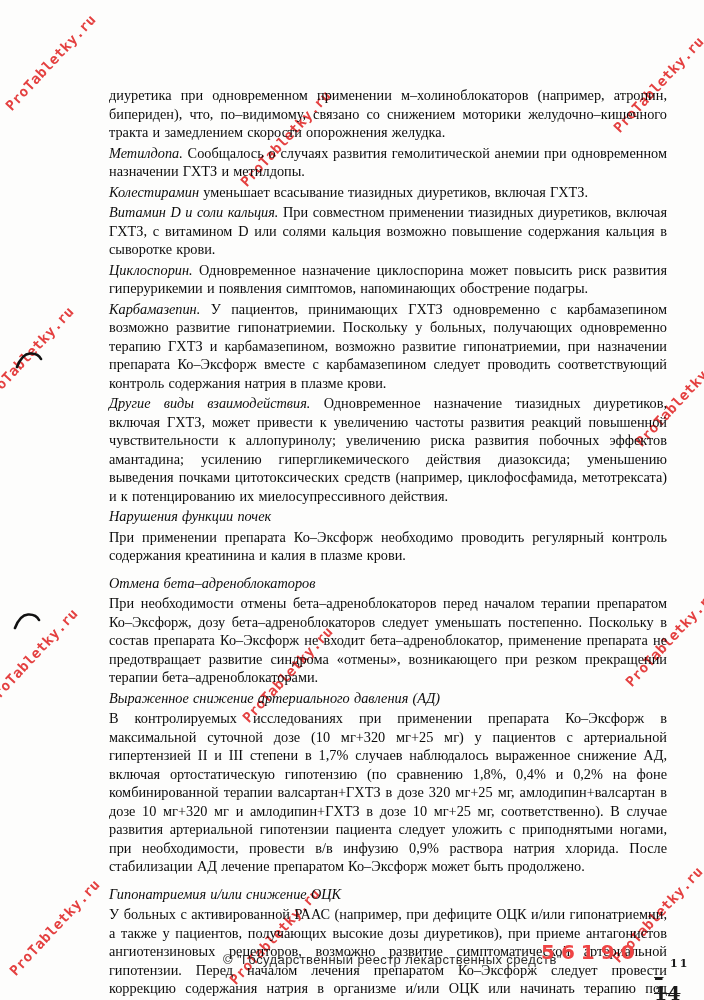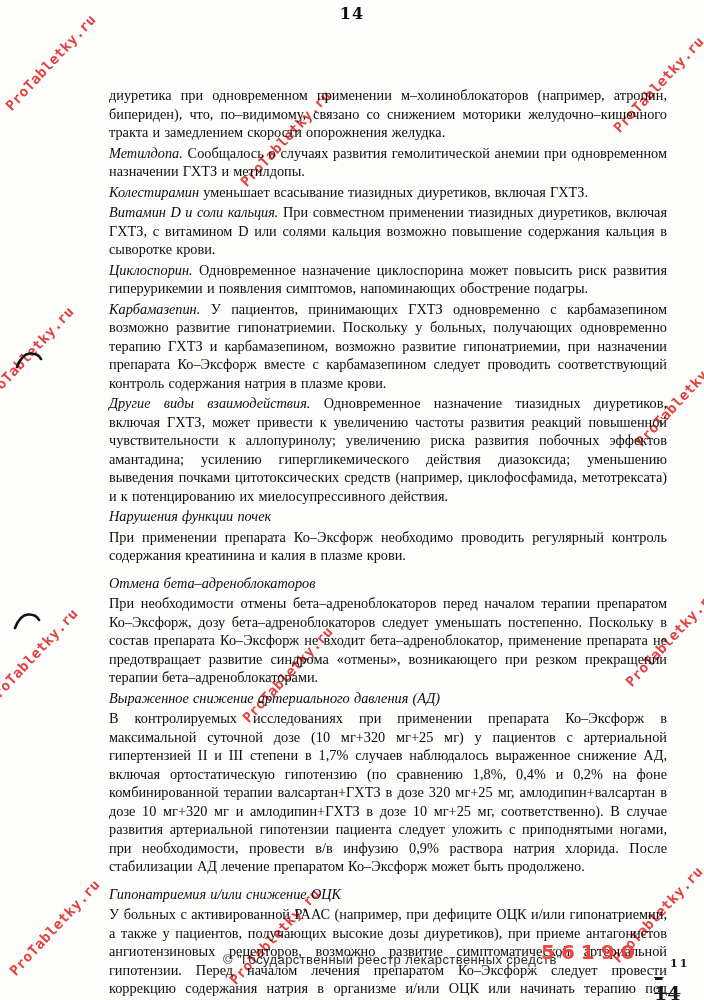--- a/index.html
+++ b/index.html
@@ -98,21 +98,20 @@
     font-size:19px; font-weight:bold;
     text-decoration:line-through;
     line-height:16px;
   }
 </style>
 </head>
 <body>
 
 <div class="page">
 
-  <div class="page-num-top">14</div>
 
   <span class="wm wm1">ProTabletky.ru</span>
   <span class="wm wm2">ProTabletky.ru</span>
   <span class="wm wm3">ProTabletky.ru</span>
   <span class="wm wm4">ProTabletky.ru</span>
   <span class="wm wm5">ProTabletky.ru</span>
   <span class="wm wm6">ProTabletky.ru</span>
   <span class="wm wm7">ProTabletky.ru</span>
   <span class="wm wm8">ProTabletky.ru</span>
   <span class="wm wm9">ProTabletky.ru</span>

